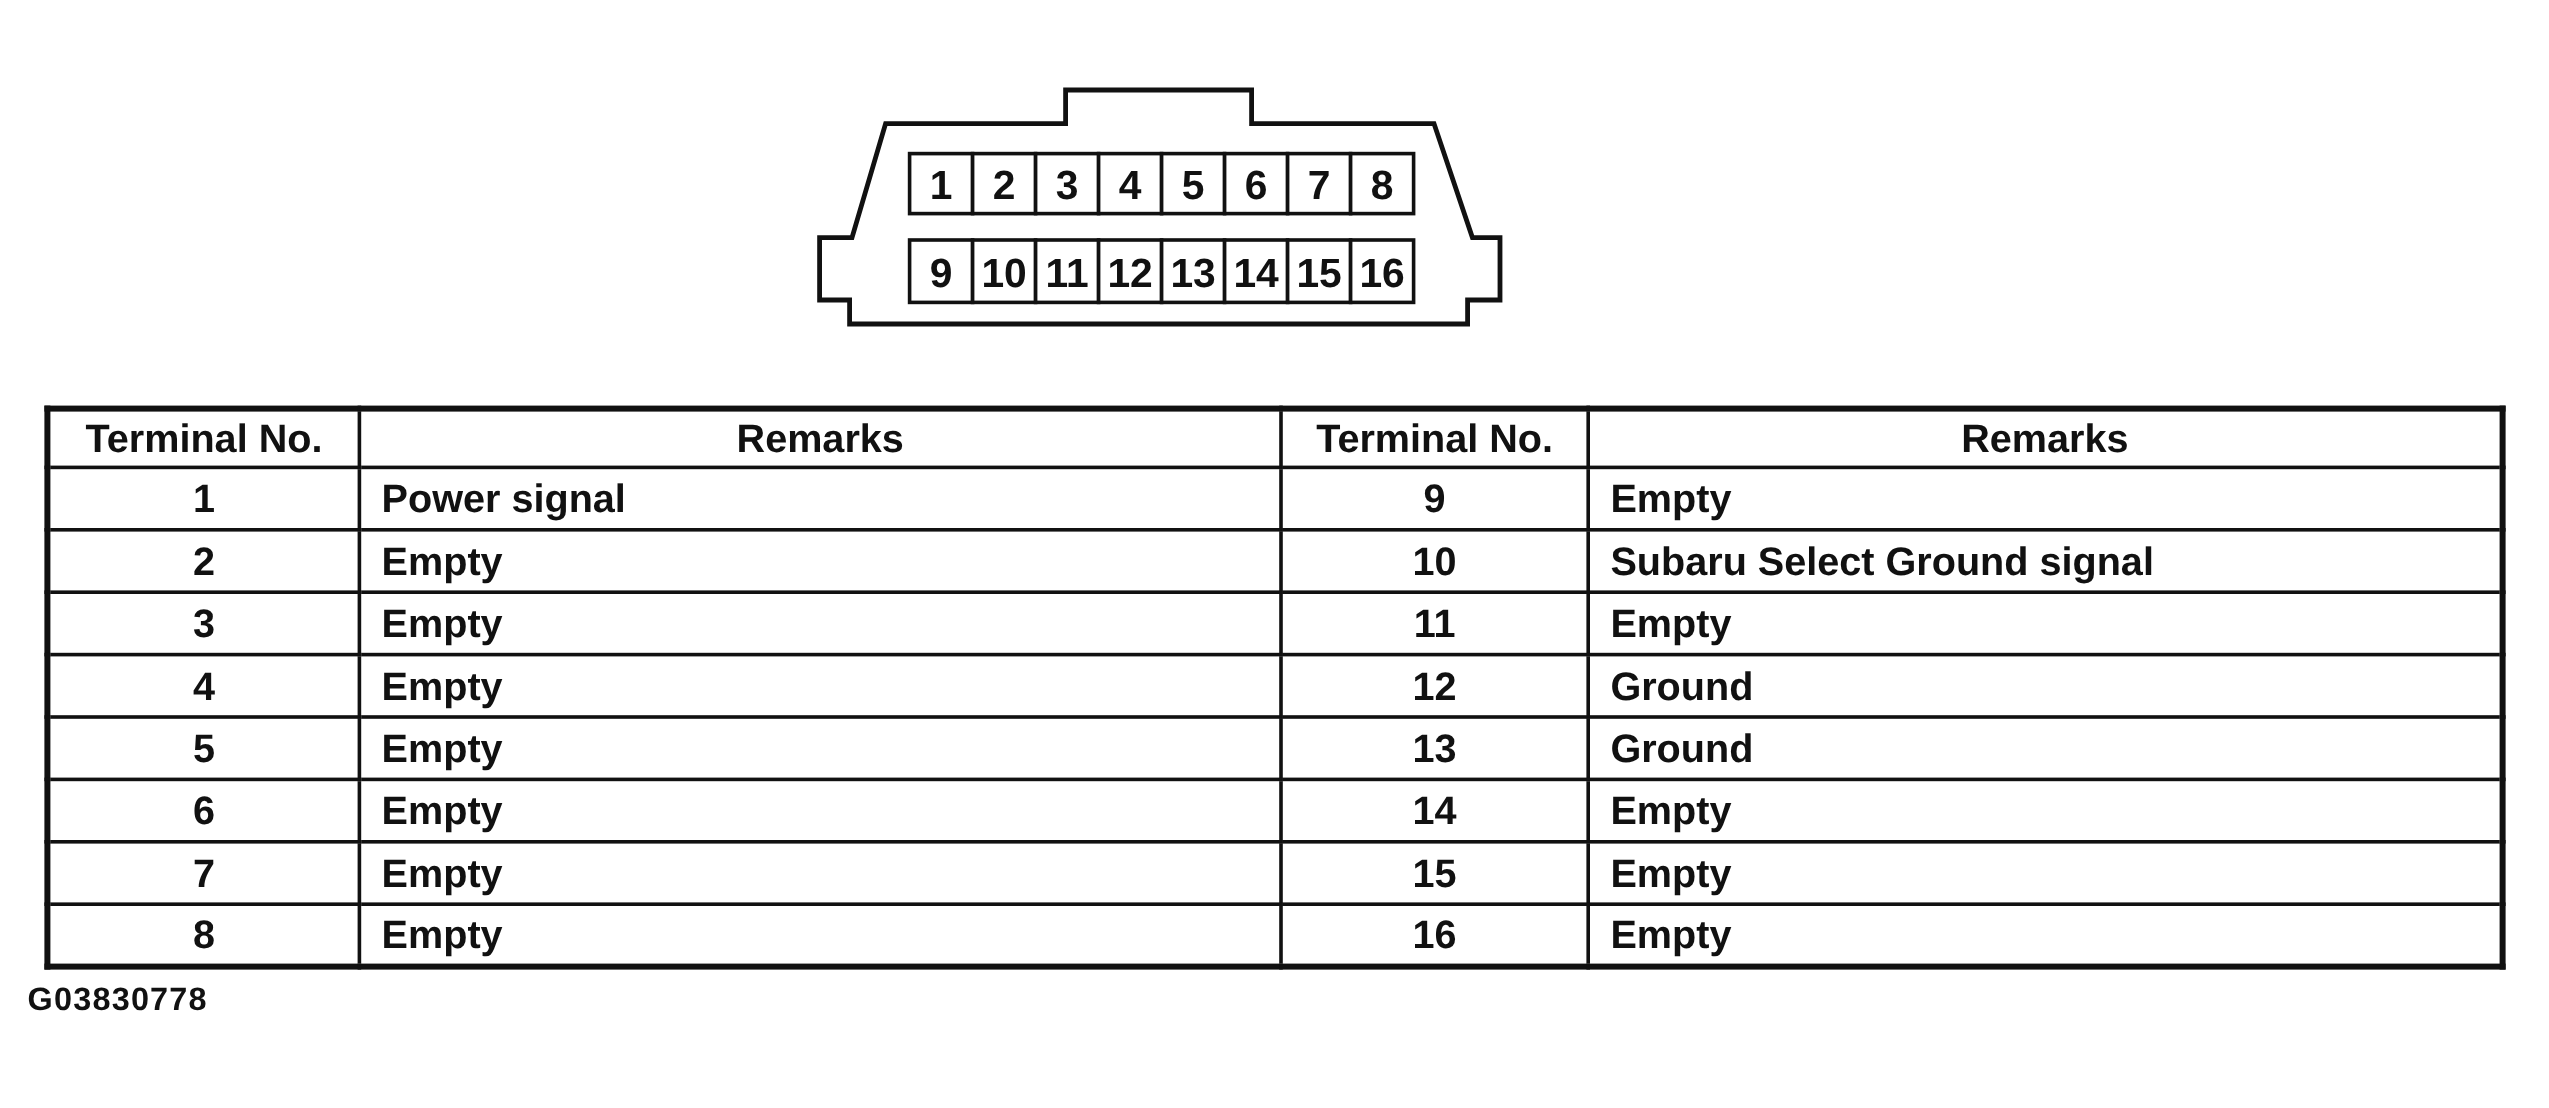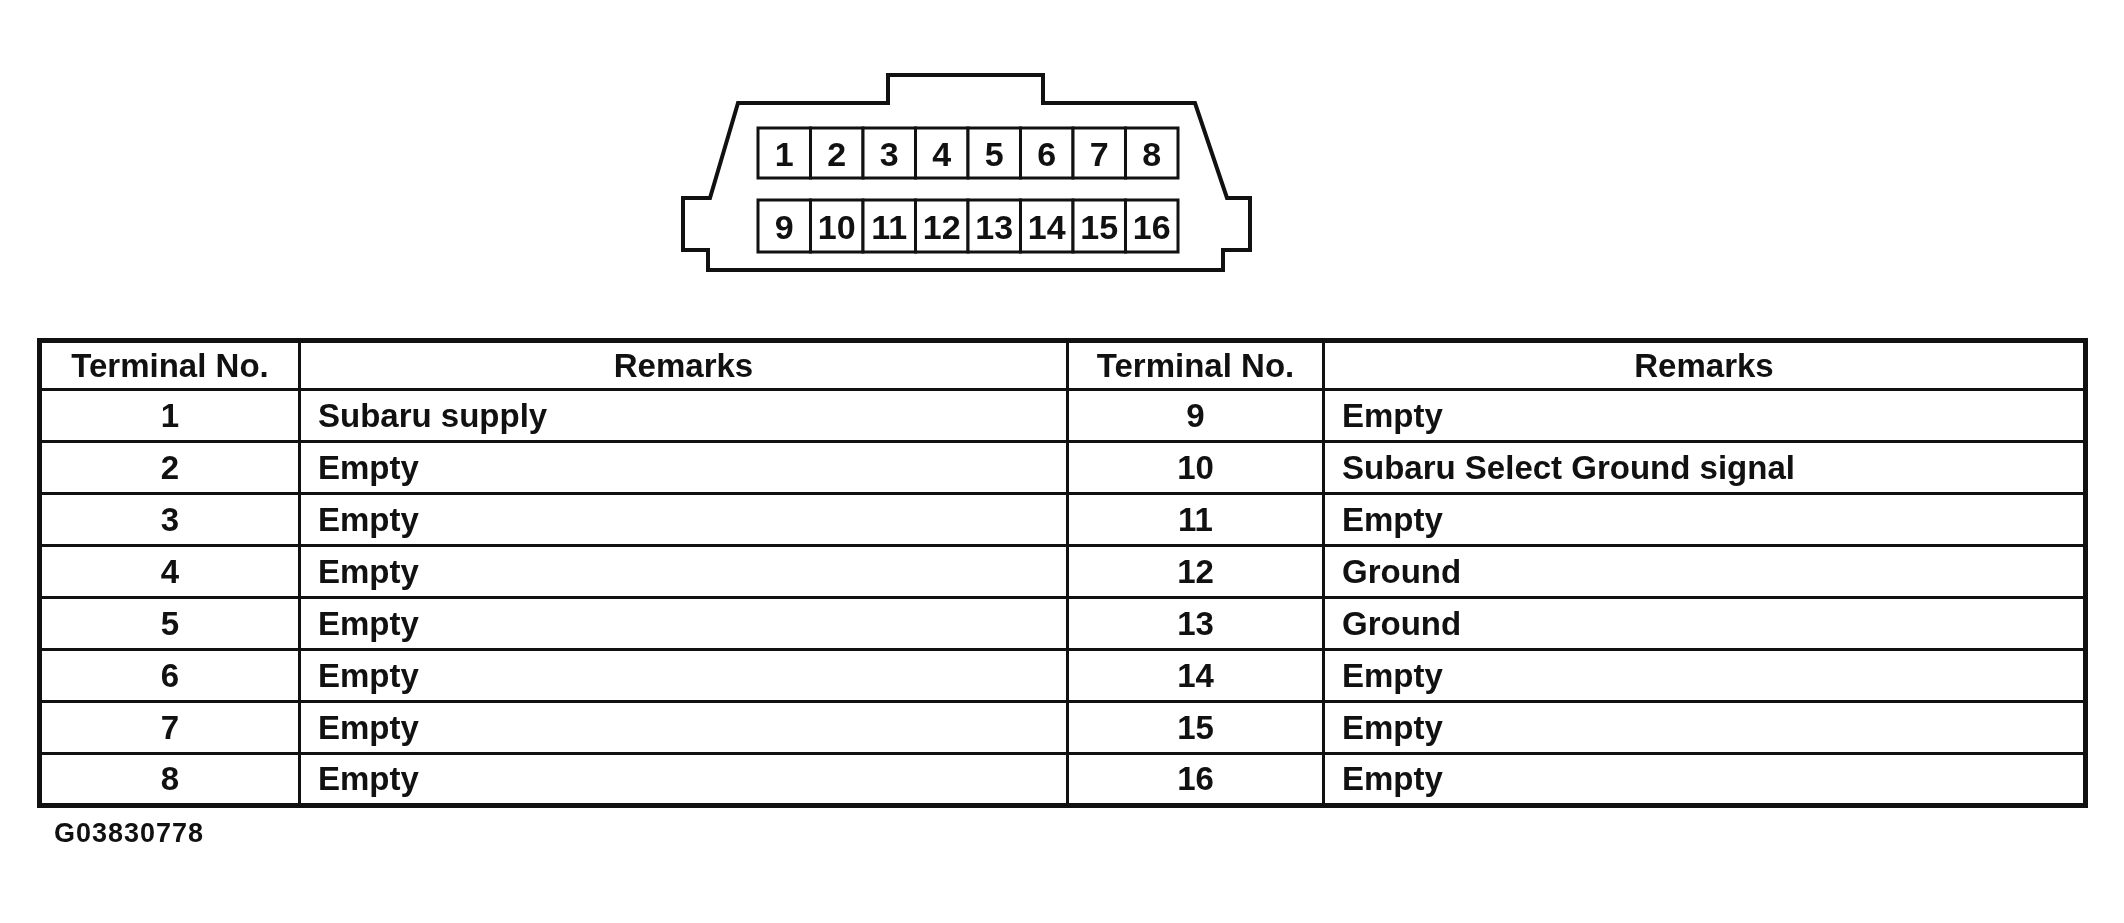--- a/index.html
+++ b/index.html
@@ -63,21 +63,21 @@
   }
   #pinout-table thead tr { height: 49px; }
   #pinout-table tbody tr { height: 52px; }
   #pinout-table th { text-align: center; }
   #pinout-table td.t { text-align: center; }
   #pinout-table td.r { text-align: left; padding-left: 17px; }
 
   
   #figure-id {
     position: absolute;
-    left: 54px;
+    left: 23px;
     top: 818px;
     font-size: 27px;
     font-weight: 600;
     letter-spacing: 1px;
     color: #111111;
   }
 </style>
 </head>
 <body>
 
@@ -132,21 +132,21 @@
       <tr>
         <th>Terminal No.</th>
         <th>Remarks</th>
         <th>Terminal No.</th>
         <th>Remarks</th>
       </tr>
     </thead>
     <tbody id="pinout-table-body">
         <tr>
           <td class="t">1</td>
-          <td class="r">Subaru supply</td>
+          <td class="r">Power signal</td>
           <td class="t">9</td>
           <td class="r">Empty</td>
         </tr>
         <tr>
           <td class="t">2</td>
           <td class="r">Empty</td>
           <td class="t">10</td>
           <td class="r">Subaru Select Ground signal</td>
         </tr>
         <tr>

